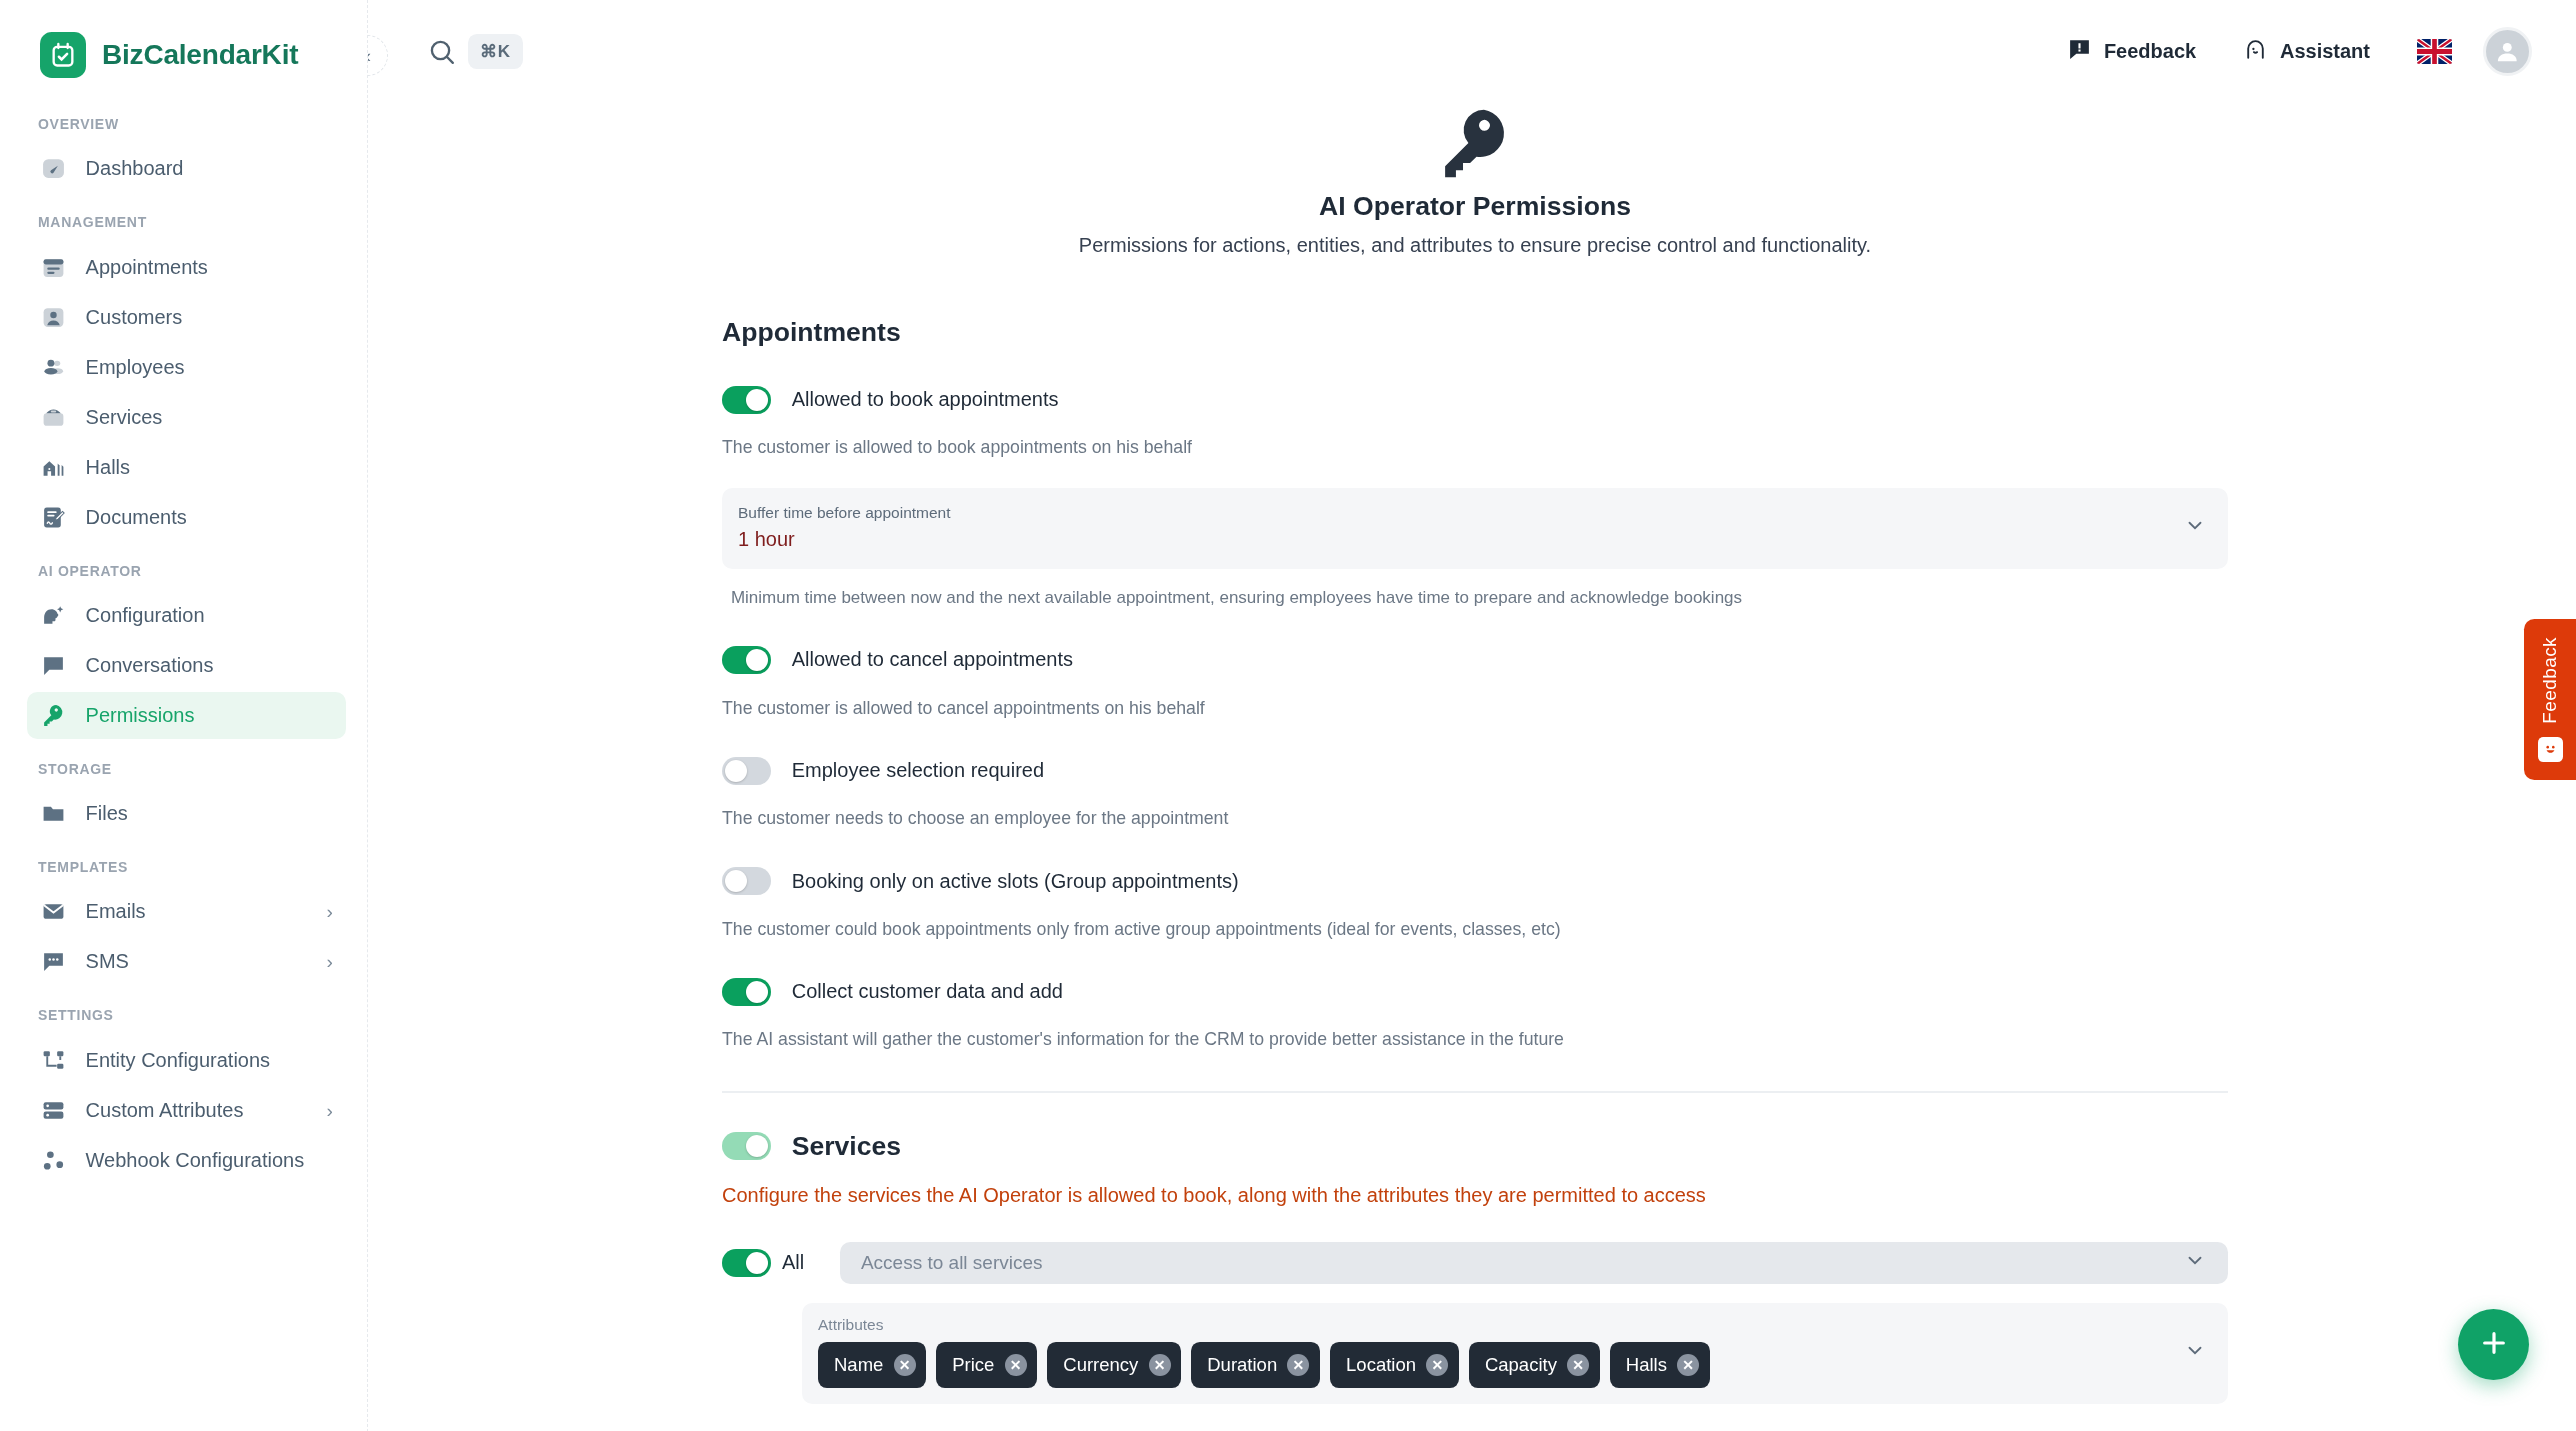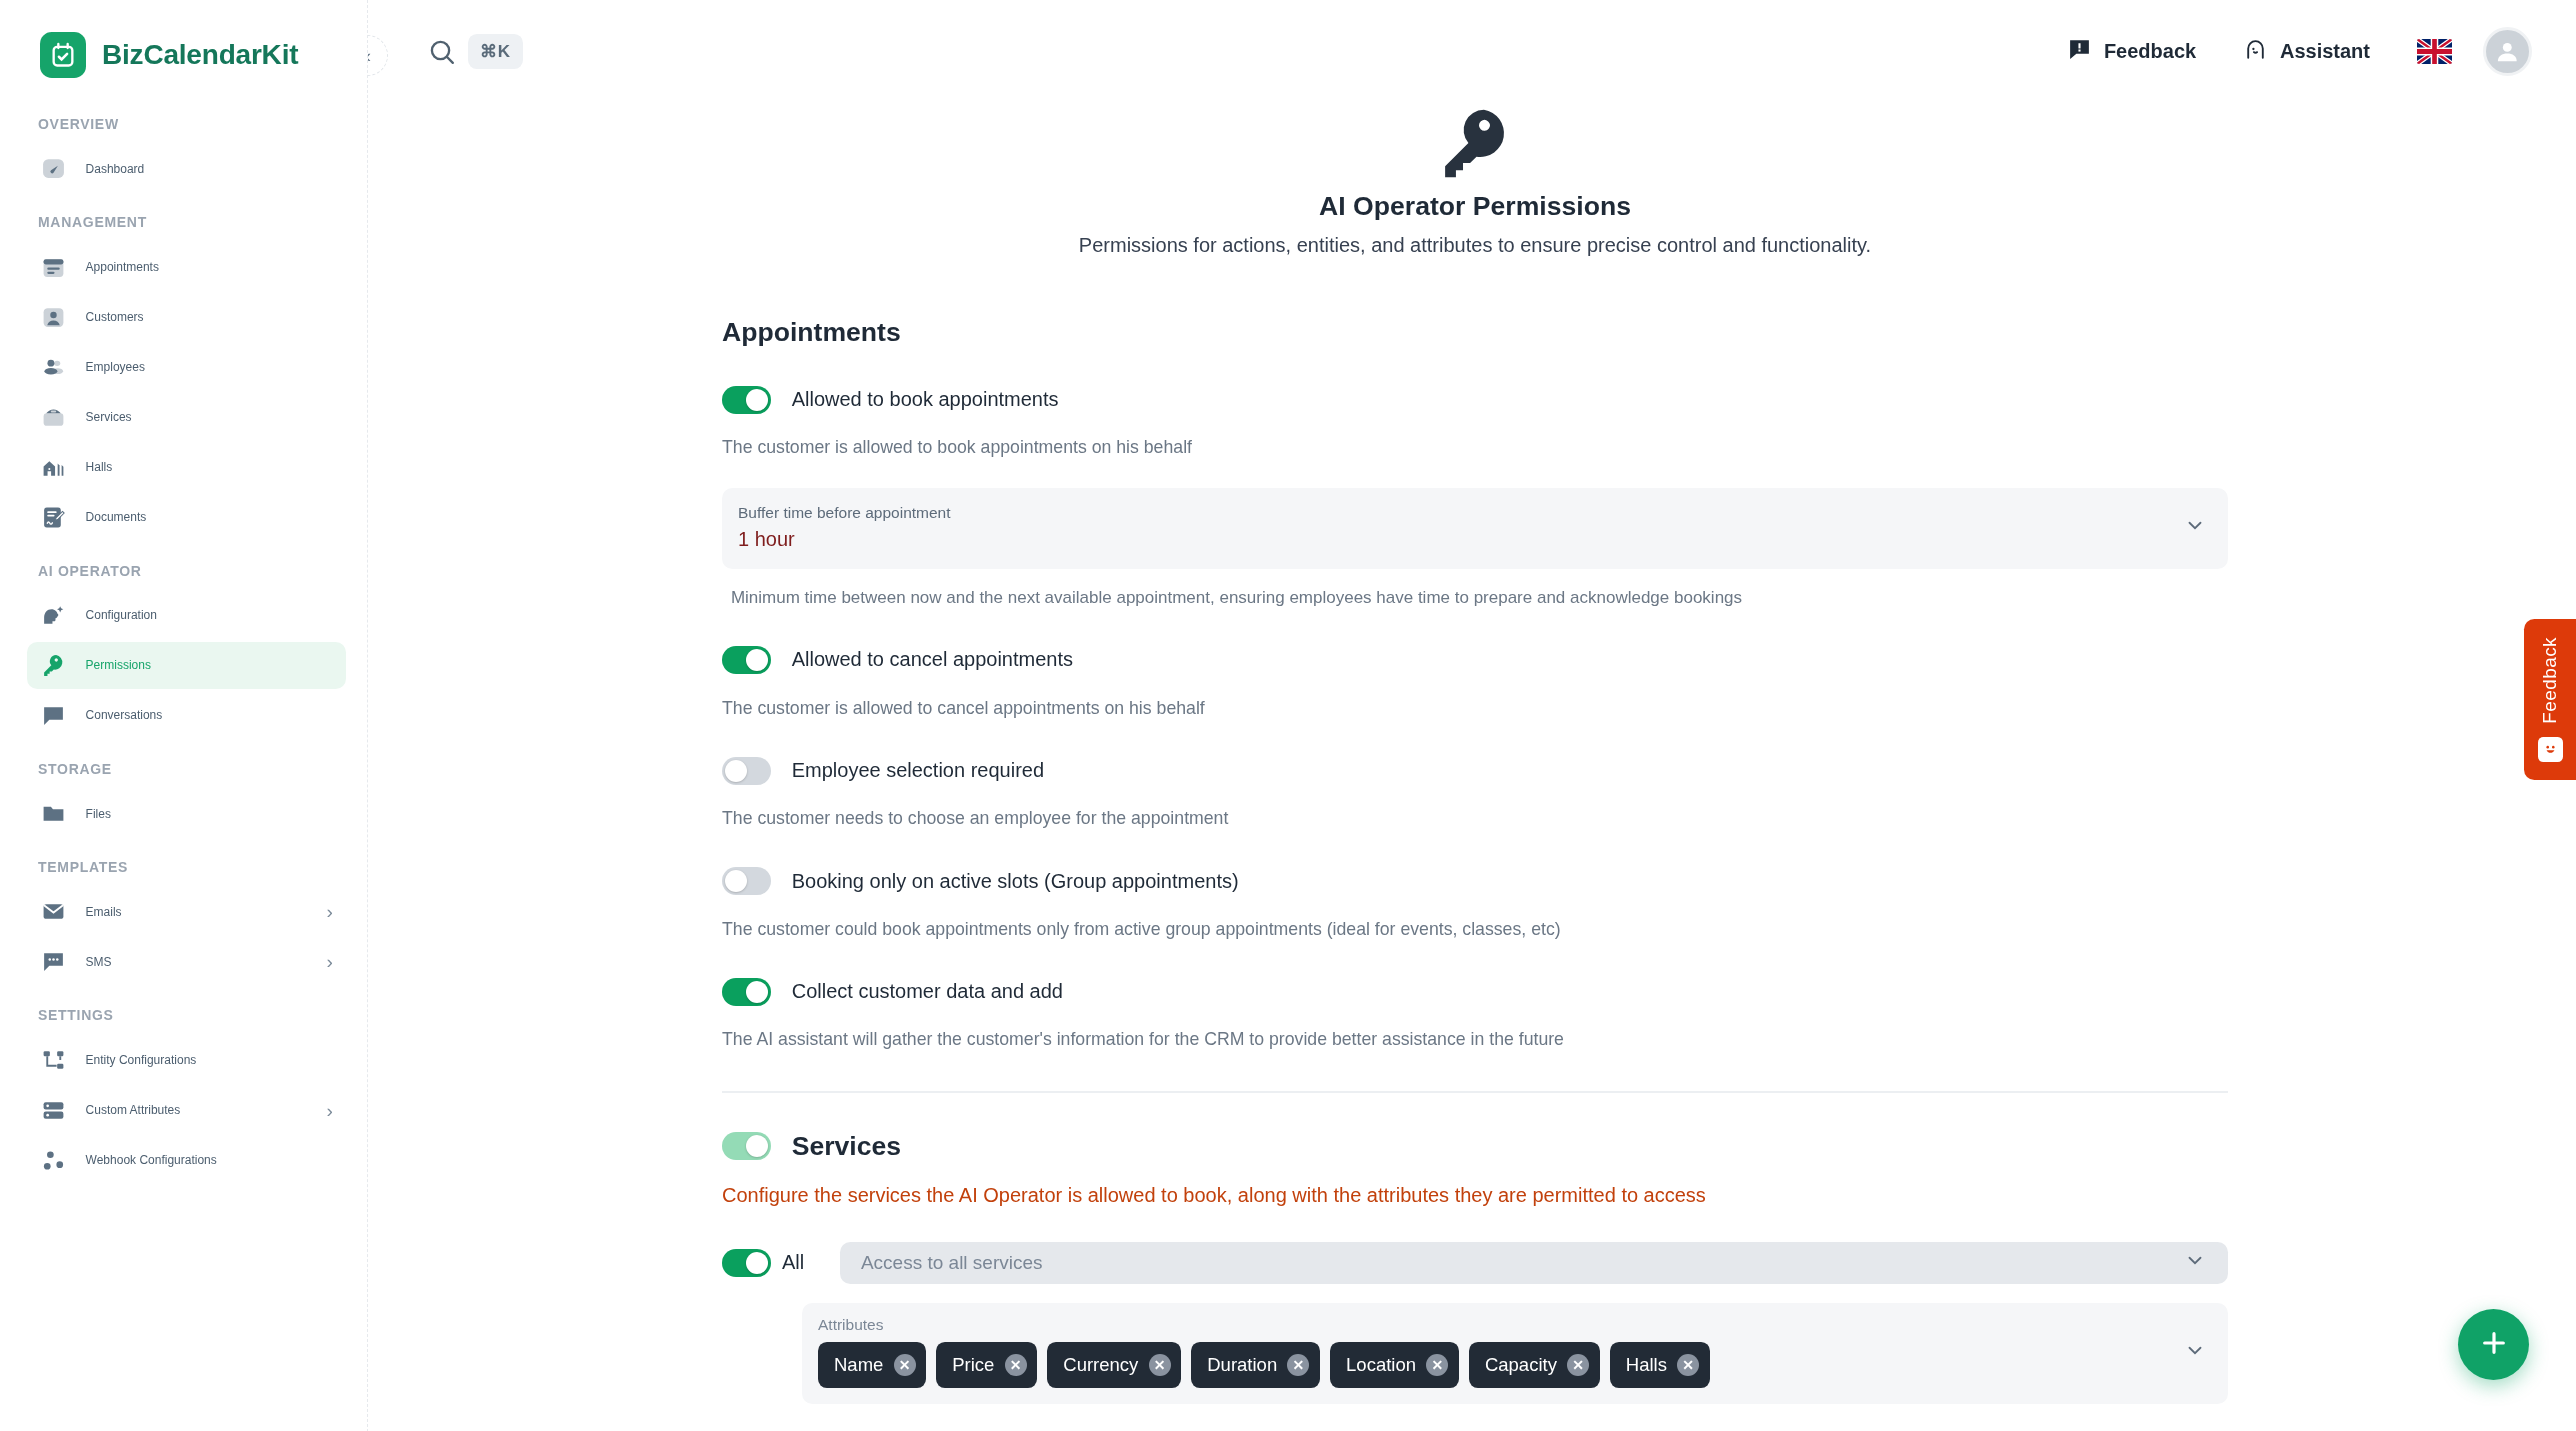--- a/index.html
+++ b/index.html
@@ -46,21 +46,21 @@
     cursor: pointer;
   }
   .nav-item.active { background: #eaf7f0; }
   .nav-icon {
     width: 28px; height: 28px; flex: 0 0 28px;
     display: flex; align-items: center; justify-content: center;
     color: #5d7183;
   }
   .nav-icon svg { width: 25px; height: 25px; display: block; }
   .nav-item.active .nav-icon { color: #16a46a; }
-  .nav-label { font-size: 12px; color: #4b5d6e; flex: 1 1 auto; }
+  .nav-label { font-size: 20px; color: #4b5d6e; flex: 1 1 auto; }
   .nav-item.active .nav-label { color: #16a46a; font-weight: 500; }
   .nav-chevron { color: #7b8a99; font-size: 19px; line-height: 1; }
   .sidebar-fade {
     position: absolute; left: 0; right: 0; bottom: 0; height: 111px;
     background: linear-gradient(to bottom, rgba(255,255,255,0) 0%, rgba(255,255,255,0.92) 55%, #ffffff 100%);
     pointer-events: none;
   }
   .sidebar-divider {
     position: absolute; top: 0; right: 0; width: 0.7px; height: 1432px;
     border-left: 1.5px dashed #e6e9ed;
@@ -329,35 +329,35 @@
         <div class="nav-item">
           <span class="nav-icon">
             <svg viewBox="0 0 24 24" fill="#5d7183">
               <path d="M3 20v-6.3C3 9.4 6 6 10 6c3.4 0 6 2.4 6 5.7 0 1.7-.8 2.6-2.1 3v1.5c0 .8-.6 1.3-1.4 1.3H11V20z"></path>
               <path d="M18.4 3l.9 2.1 2.1.9-2.1.9-.9 2.1-.9-2.1-2.1-.9 2.1-.9z"></path>
               <circle cx="15.4" cy="11.6" r="1.2"></circle>
             </svg>
           </span>
           <span class="nav-label">Configuration</span>
         </div>
+        <div class="nav-item">
+          <span class="nav-icon">
+            <svg viewBox="0 0 24 24" fill="#5d7183">
+              <path d="M3 4h18v12H8l-5 5V4z"></path>
+            </svg>
+          </span>
+          <span class="nav-label">Conversations</span>
+        </div>
         <div class="nav-item active">
           <span class="nav-icon">
             <svg viewBox="0 0 24 24" fill="#16a46a">
               <path d="M14.5 2a6 6 0 00-4.6 9.86L3 18.76V22h3.2v-2.1h2.1v-2.1h2.1l1.9-1.9A6 6 0 1014.5 2zm1.4 5.6a1.6 1.6 0 11-2.3-2.2 1.6 1.6 0 012.3 2.2z"></path>
             </svg>
           </span>
           <span class="nav-label">Permissions</span>
-        </div>
-        <div class="nav-item">
-          <span class="nav-icon">
-            <svg viewBox="0 0 24 24" fill="#5d7183">
-              <path d="M3 4h18v12H8l-5 5V4z"></path>
-            </svg>
-          </span>
-          <span class="nav-label">Conversations</span>
         </div>
         <div class="nav-section-label">STORAGE</div>
         <div class="nav-item">
           <span class="nav-icon">
             <svg viewBox="0 0 24 24" fill="#5d7183">
               <path d="M2.5 5.5h7l2 2.4h10v11H2.5z" rx="2"></path>
             </svg>
           </span>
           <span class="nav-label">Files</span>
         </div>

